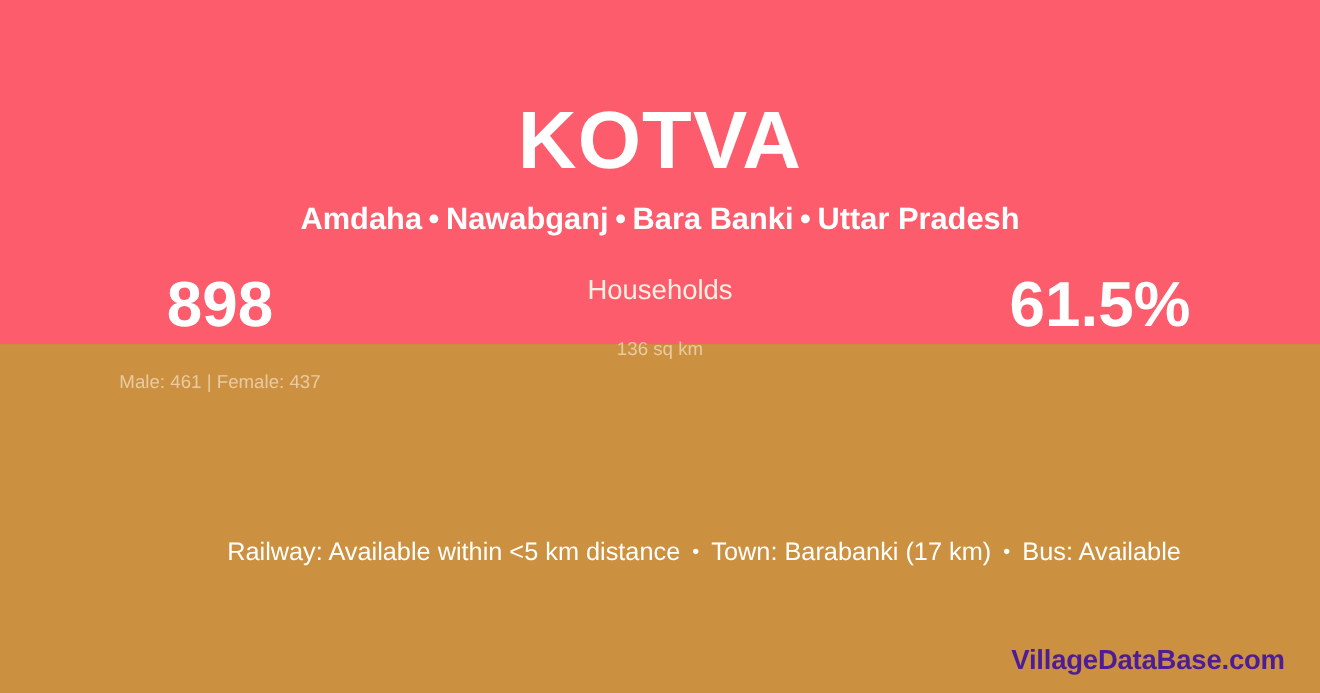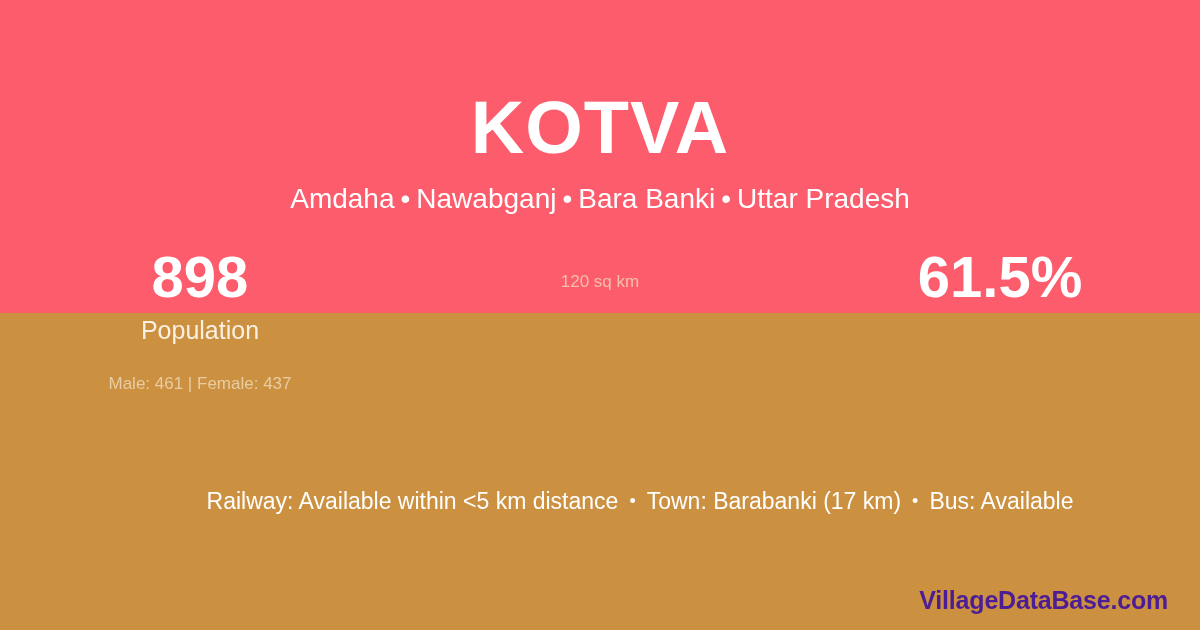--- a/index.html
+++ b/index.html
@@ -57,21 +57,21 @@
     line-height: 84px;
   }
   .subtitle {
     position: absolute;
     left: 0;
     top: 181px;
     width: 1200px;
     text-align: center;
     color: #ffffff;
     font-size: 28px;
-    font-weight: normal;
+    font-weight: bold;
     line-height: 36px;
   }
   .subtitle .sep {
     padding: 0 6px;
   }
   
   .stats {
     position: absolute;
     left: 0;
     top: 244px;
@@ -149,26 +149,26 @@
     <div class="title">KOTVA</div>
 
     <div class="subtitle">
       <span>Amdaha</span><span class="sep">•</span><span>Nawabganj</span><span class="sep">•</span><span>Bara Banki</span><span class="sep">•</span><span>Uttar Pradesh</span>
     </div>
 
     <div class="stats">
 
       <div class="stat">
         <div class="stat-value">898</div>
-        <div class="stat-label">Population</div>
         <div class="stat-sub">Male: 461 | Female: 437</div>
       </div>
 
       <div class="stat">
-        <div class="stat-sub">120 sq km</div>
+        <div class="stat-label">Households</div>
+        <div class="stat-sub">136 sq km</div>
       </div>
 
       <div class="stat">
         <div class="stat-value">61.5%</div>
       </div>
 
     </div>
 
     <div class="info-line">
       <span>Railway: Available within &lt;5 km distance</span><span class="sep">•</span><span>Town: Barabanki (17 km)</span><span class="sep">•</span><span>Bus: Available</span>

